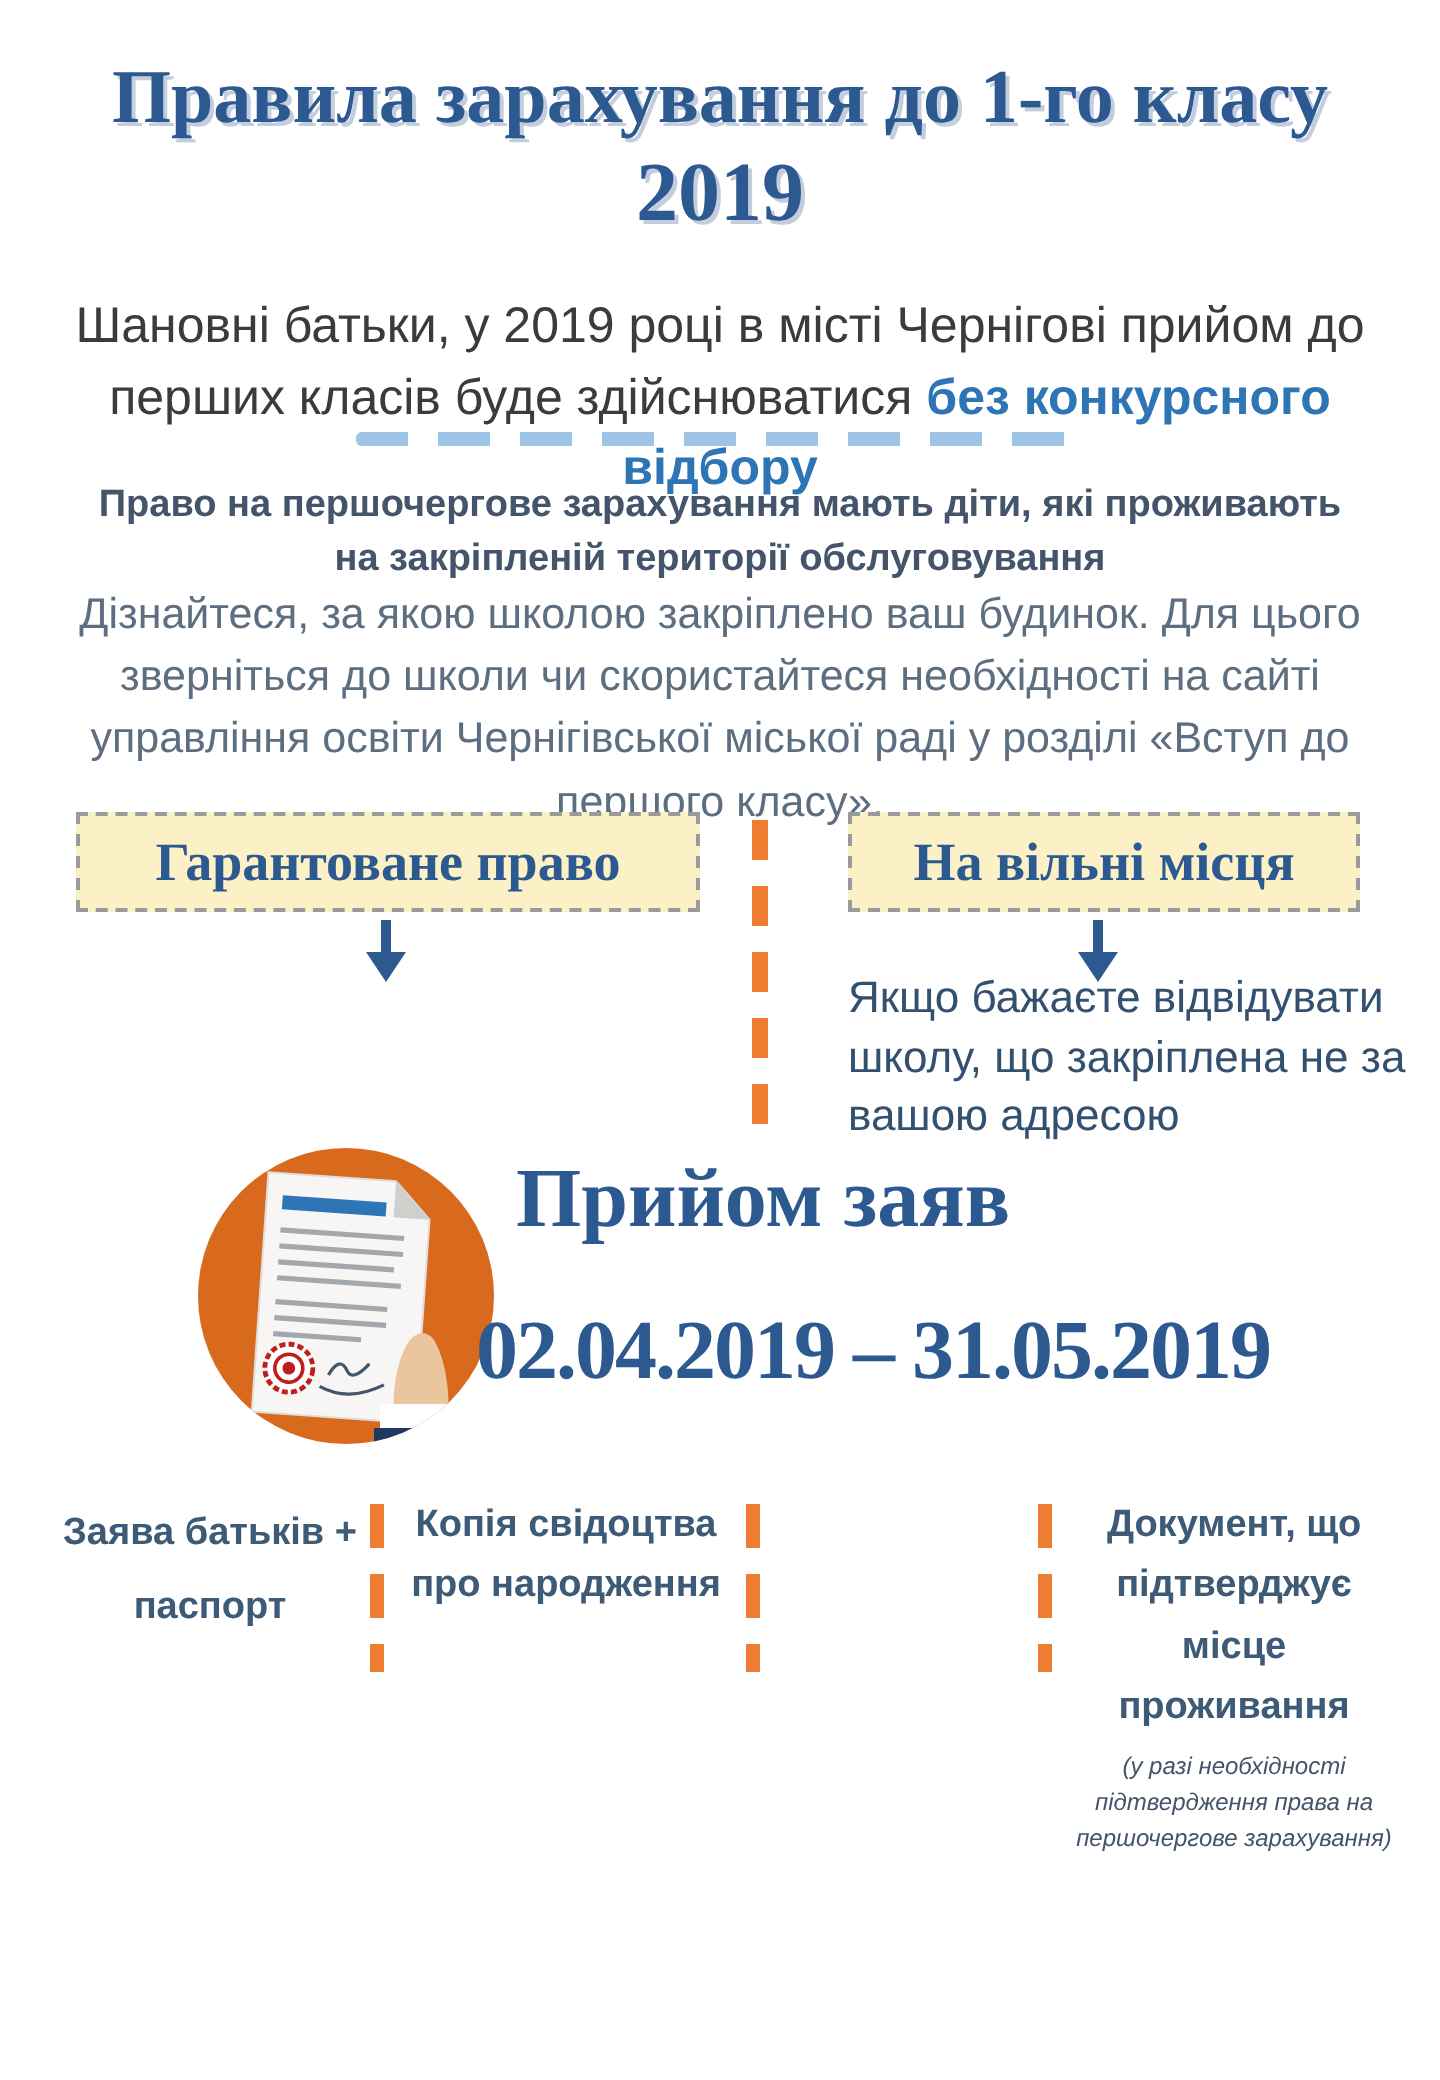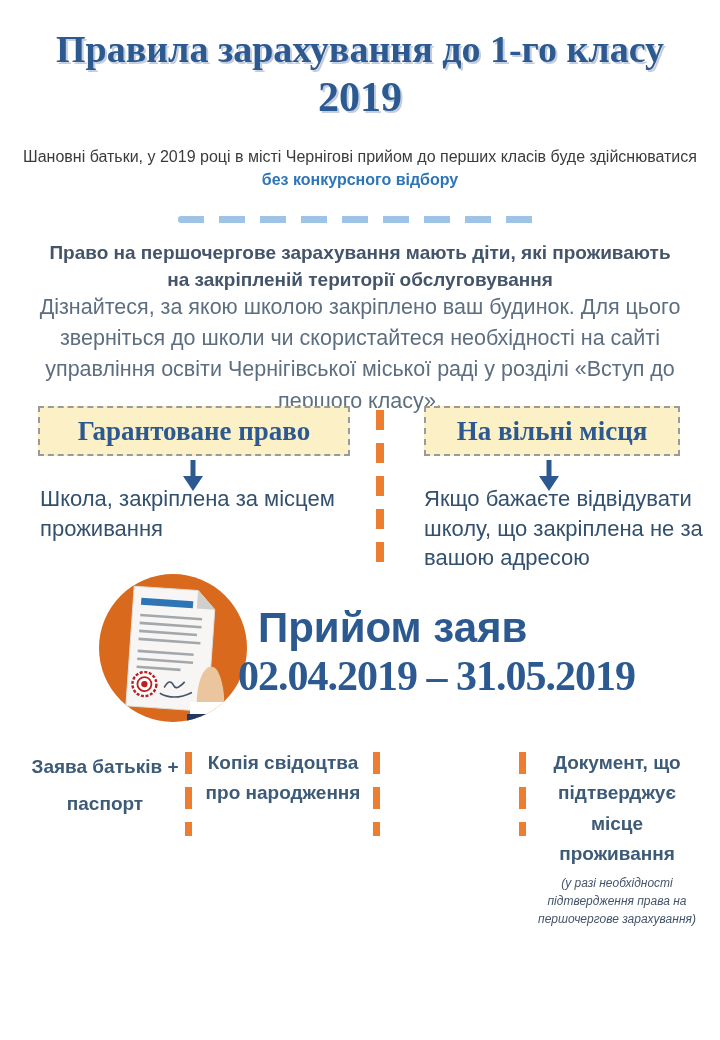--- a/index.html
+++ b/index.html
@@ -13,21 +13,21 @@
   .title {
     position:absolute; top:26px; left:0; width:720px; text-align:center;
     font-family:"Liberation Serif", serif; font-weight:bold;
     color:#2d5991; text-shadow:2px 2px 0 #c3cddd;
   }
   .title-line1 { font-size:38px; line-height:1.25; }
   .title-line2 { font-size:42px; line-height:1.1; }
   
   .intro {
     position:absolute; top:146px; left:20px; width:680px; text-align:center;
-    font-size:16px; line-height:1.42; color:#3b3b3b;
+    font-size:25px; line-height:1.42; color:#3b3b3b;
   }
   .intro .highlight { color:#2e75b6; font-weight:bold; }
   
   .divider-blue {
     position:absolute; top:216px; left:178px; width:366px; height:7px;
     background:repeating-linear-gradient(90deg,#9dc3e6 0 26px, transparent 26px 41px);
     border-radius:3px;
   }
   
   .priority {
@@ -58,22 +58,22 @@
   .option-desc.left  { left:40px;  width:335px; }
   .option-desc.right { left:424px; width:290px; }
   .divider-orange-vert {
     position:absolute; width:8px;
     background:repeating-linear-gradient(180deg,#ed7d31 0 20px, transparent 20px 33px);
   }
   .divider-options { left:376px; top:410px; height:158px; }
   
   .app-icon { position:absolute; left:97px; top:572px; width:152px; height:152px; }
   .app-title {
-    position:absolute; left:258px; top:604px;
-    font-family:Liberation Sans, sans-serif; font-weight:bold;
+    position:absolute; left:258px; top:576px;
+    font-family:Liberation Serif, serif; font-weight:bold;
     font-size:42px; color:#2d5991;
   }
   .app-dates {
     position:absolute; left:238px; top:652px;
     font-family:"Liberation Serif", serif; font-weight:bold;
     font-size:42px; color:#2d5991; letter-spacing:-1px;
   }
   
   .doc-col {
     position:absolute; top:748px; text-align:center;
@@ -117,21 +117,20 @@
 
   <svg class="down-arrow left" viewBox="0 0 30 34">
     <line x1="15" y1="2" x2="15" y2="20" stroke="#2d5991" stroke-width="5"></line>
     <polygon points="5,18 25,18 15,33" fill="#2d5991"></polygon>
   </svg>
   <svg class="down-arrow right" viewBox="0 0 30 34">
     <line x1="15" y1="2" x2="15" y2="20" stroke="#2d5991" stroke-width="5"></line>
     <polygon points="5,18 25,18 15,33" fill="#2d5991"></polygon>
   </svg>
 
-  <div class="option-desc left">Школа, закріплена за місцем проживання</div>
   <div class="option-desc right">Якщо бажаєте відвідувати школу, що закріплена не за вашою адресою</div>
 
   <div class="divider-orange-vert divider-options"></div>
 
   <svg class="app-icon" viewBox="0 0 152 152">
     <defs>
       <clipPath id="circleClip">
           <circle cx="76" cy="76" r="74"></circle>
         </clipPath>
     </defs>

